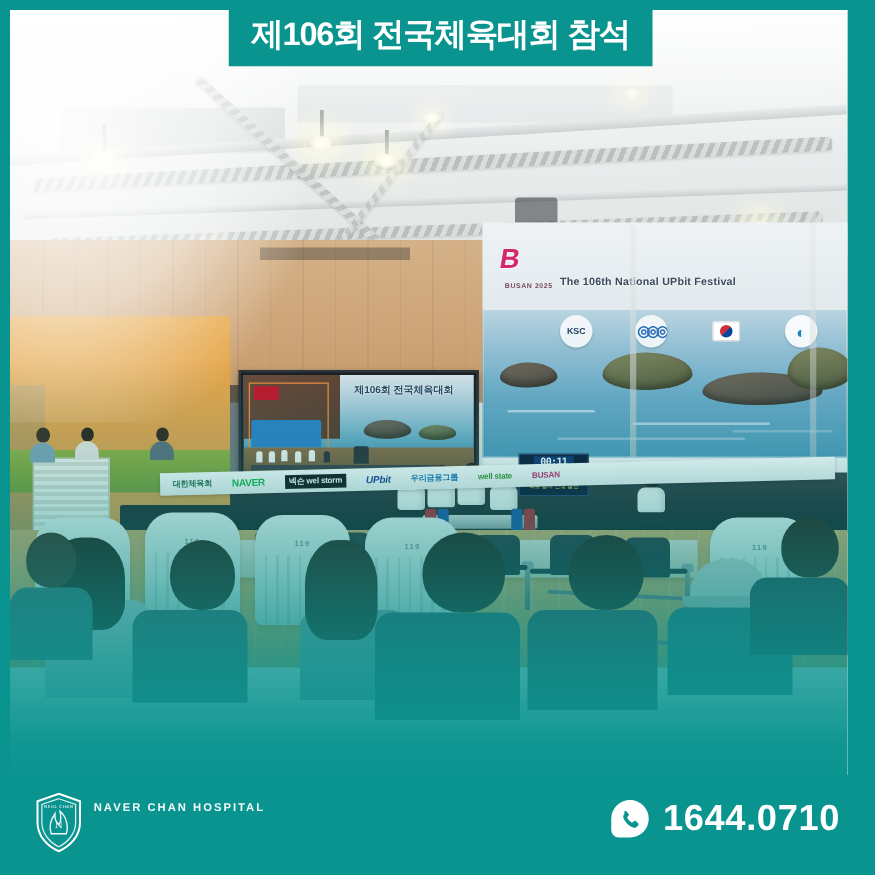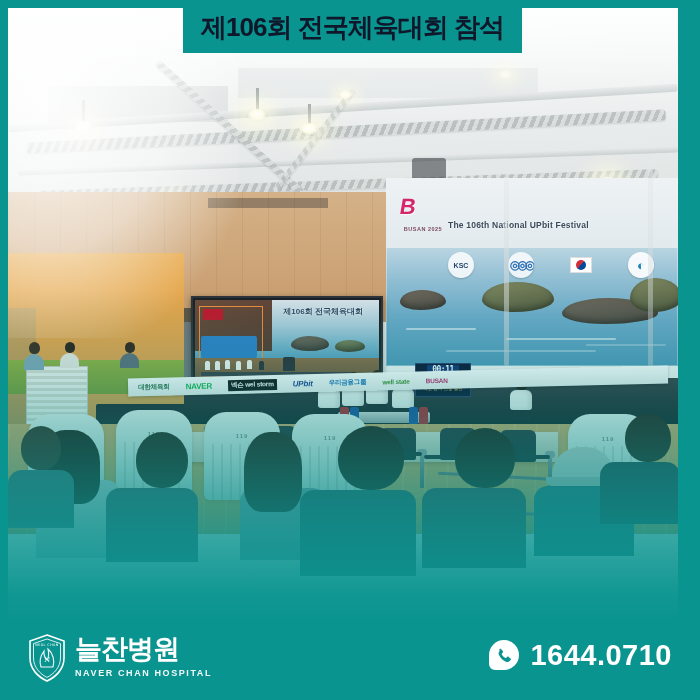--- a/index.html
+++ b/index.html
@@ -254,21 +254,21 @@
     background:linear-gradient(180deg,rgba(255,255,255,.75) 0%,rgba(255,255,255,.15) 60%,rgba(255,255,255,0) 100%);
     pointer-events:none;
   }
 
   
   .hdr{
     position:absolute;left:183px;top:0;width:339px;height:53px;
     background:#0a9490;display:flex;align-items:center;justify-content:center;
   }
   .hdr-title{
-    color:#0f172a;font-size:26px;font-weight:700;letter-spacing:-1px;white-space:nowrap;
+    color:#ffffff;font-size:26px;font-weight:700;letter-spacing:-1px;white-space:nowrap;
     line-height:1;
   }
 
   
   .footer{
     position:absolute;left:0;bottom:0;width:700px;height:80px;background:#0a9490;
   }
   .brand{position:absolute;left:28px;top:14px;display:flex;align-items:flex-start;gap:9px;}
   .shield{width:38px;height:48px;position:relative;}
   .brand-text{padding-top:2px;}
@@ -547,21 +547,20 @@
       <div class="shield">
         <svg viewBox="0 0 38 48" width="38" height="48" aria-hidden="true">
           <path d="M19 1 L36 7 V24 C36 35 28 43 19 47 C10 43 2 35 2 24 V7 Z" fill="none" stroke="#ffffff" stroke-width="1.6"></path>
           <path d="M19 5 L32.5 9.6 V24 C32.5 33 26 40 19 43.4 C12 40 5.5 33 5.5 24 V9.6 Z" fill="none" stroke="#ffffff" stroke-width="1" opacity=".85"></path>
           <path d="M13 33 C11 27 13 21 16 17 C15.5 22 17 24 19 26 C21 23 21 19 20 15 C25 19 27 27 25 33 Z" fill="none" stroke="#ffffff" stroke-width="1.1" opacity=".95"></path>
           <text x="19" y="12" text-anchor="middle" font-family="DejaVu Sans, sans-serif" font-size="3.4" fill="#ffffff" letter-spacing="0.4">NEUL CHAN</text>
           <text x="19" y="28" text-anchor="middle" font-family="DejaVu Serif, serif" font-size="7" fill="#ffffff">N</text>
         </svg>
       </div>
       <div class="brand-text">
-        <div class="brand-ko">늘찬병원</div>
         <div class="brand-en">NAVER CHAN HOSPITAL</div>
       </div>
     </div>
 
     <div class="tel">
       <span class="telicon">
         <span class="telbubble"></span>
         <svg viewBox="0 0 30 30" width="30" height="30" style="position:absolute;inset:0;" aria-hidden="true">
           <path d="M10.4 9.2c.5-.5 1.3-.5 1.8 0l1.6 1.8c.4.5.4 1.2 0 1.6l-.9.9c-.2.2-.3.6-.1.9.8 1.5 2 2.7 3.5 3.5.3.2.7.1.9-.1l.9-.9c.5-.4 1.2-.4 1.6 0l1.8 1.6c.5.5.5 1.3 0 1.8l-.8.8c-1 1-2.5 1.3-3.8.7-3.1-1.4-5.6-3.9-7-7-.6-1.3-.3-2.8.7-3.8z" fill="#0a9490"></path>
         </svg>

